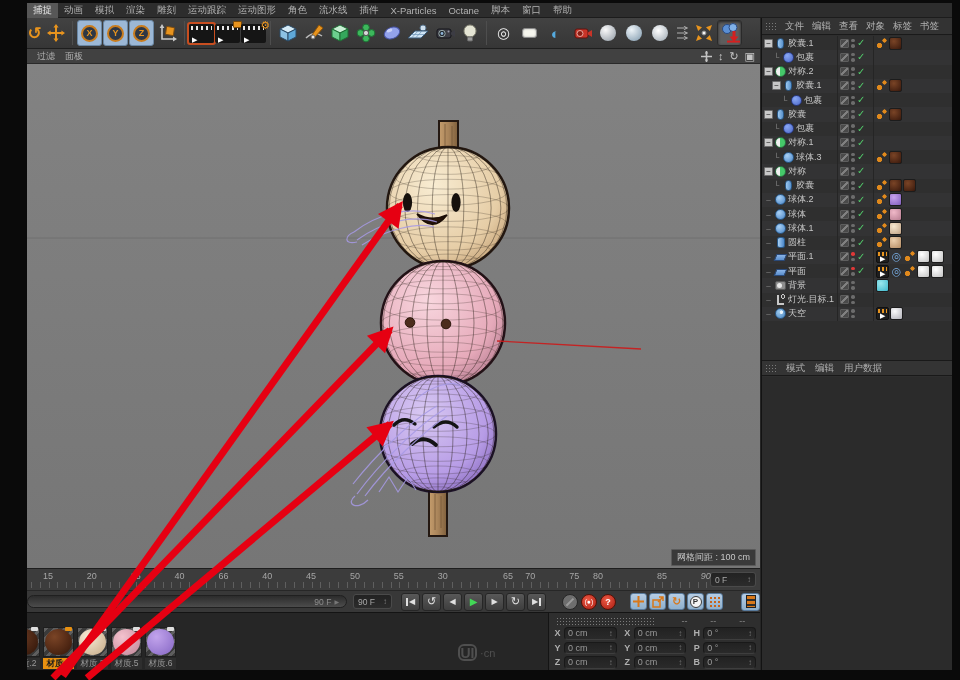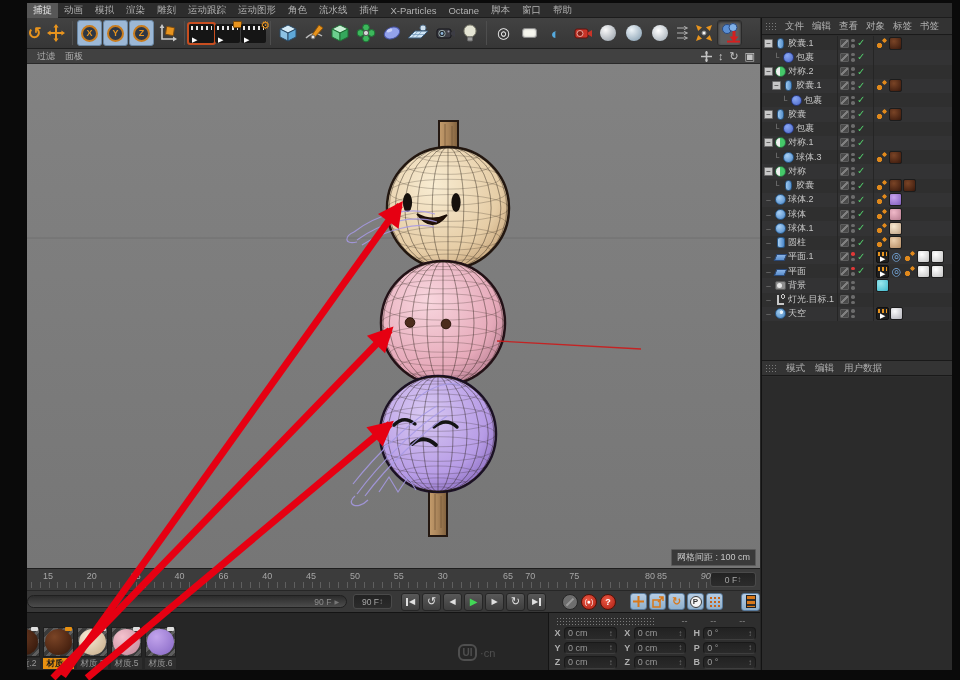--- a/index.html
+++ b/index.html
@@ -34,21 +34,21 @@
   .vp-menu .menu-item{padding:0 5px}
   .vp-nav{margin-left:auto;display:flex;gap:6px;align-items:center;color:#c4c4c4;font-size:11px}
   .vp-canvas{flex:1;position:relative;background:linear-gradient(#828282,#767676);overflow:hidden}
   .grid-label{position:absolute;right:4px;bottom:2px;background:#3a3a3a;border:1px solid #5a5a5a;color:#c8c8c8;font-size:9px;padding:1px 5px;border-radius:1px}
 
   
   .timeline{height:22px;background:#3c3c3c;border-top:1px solid #1e1e1e;display:flex;align-items:center;flex:none}
   .ruler{position:relative;width:682px;height:100%}
   .ruler::after{content:"";position:absolute;left:4px;right:0;bottom:2px;height:6px;background:repeating-linear-gradient(90deg,#5f5f5f 0 1px,transparent 1px 8.77px)}
   .tick{position:absolute;top:2px;transform:translateX(-50%);font-size:9px;color:#a6a6a6}
-  .spin{background:linear-gradient(#222,#2c2c2c);border:1px solid #4a4a4a;border-radius:3px;color:#a8a8a8;font-size:8.5px;display:flex;align-items:center;justify-content:center;padding:0 4px;height:15px}
+  .spin{background:linear-gradient(#222,#2c2c2c);border:1px solid #4a4a4a;border-radius:3px;color:#a8a8a8;font-size:8.5px;display:flex;align-items:center;justify-content:space-between;padding:0 4px;height:15px}
   .spin .stp{color:#777;font-size:8px}
   .frame-spin{width:46px;margin-left:1px}
 
   
   .transport{height:22px;background:#383838;border-top:1px solid #272727;display:flex;align-items:center;flex:none}
   .groove{width:320px;height:13px;background:linear-gradient(#2c2c2c,#4c4c4c);border:1px solid #202020;border-radius:7px;display:flex;align-items:center;justify-content:flex-end;color:#8e8e8e;font-size:8.5px;padding:0 7px;gap:3px;flex:none}
   .groove b{font-weight:normal;font-size:6px;color:#777}
   .pbtn{width:19px;height:18px;background:linear-gradient(#585858,#3e3e3e);border:1px solid #262626;border-radius:3px;color:#e0e0e0;font-size:8px;display:flex;align-items:center;justify-content:center;flex:none}
   .pbtn .bar-l{border-left:2px solid currentColor;padding-left:1px;line-height:1}
   .pbtn .bar-r{border-right:2px solid currentColor;padding-right:1px;line-height:1}
@@ -125,21 +125,21 @@
     radial-gradient(circle at 8.5px 3.5px,#e0891c 1.9px,transparent 2.3px)}
   .tag.clap{background:#1e1e1e;border:1px solid #111}
   .tag.clap::before{content:"";position:absolute;left:1px;right:1px;top:1px;height:4px;background:repeating-linear-gradient(90deg,#e8941e 0 2px,#1e1e1e 2px 4px)}
   .tag.targ{color:#7ab0e8;font-size:11px;line-height:13px;text-align:center}
   .attr-head{position:absolute;left:0;right:0;top:342px;height:16px;background:#343434;border-top:1px solid #191919;border-bottom:1px solid #191919;display:flex;align-items:center;font-size:9.5px;color:#aeaeae}
   .attr-head .menu-item{padding:0 5px}
   .attr-body{position:absolute;left:0;right:0;top:359px;bottom:0;background:#2b2b2b}
 
   
   .wm{position:absolute;left:458px;top:644px;display:flex;align-items:center;gap:3px;color:#4f4f4f;z-index:5}
-  .wm-logo{width:19px;height:17px;border:2.5px solid #4f4f4f;border-radius:6px;font-size:10px;font-weight:bold;display:flex;align-items:center;justify-content:center}
+  .wm-logo{width:19px;height:17px;border:2.5px solid #4f4f4f;border-radius:6px;font-size:14px;font-weight:bold;display:flex;align-items:center;justify-content:center}
   .wm-suffix{font-size:11px}
 
   
   #anno{position:absolute;inset:0;z-index:40;pointer-events:none}
 </style>
 </head>
 <body>
 
 <div id="win">
 
@@ -501,21 +501,21 @@
           <span class="tick" style="left: 152.55px;">40</span>
           <span class="tick" style="left: 196.4px;">66</span>
           <span class="tick" style="left: 240.25px;">40</span>
           <span class="tick" style="left: 284.1px;">45</span>
           <span class="tick" style="left: 327.95px;">50</span>
           <span class="tick" style="left: 371.8px;">55</span>
           <span class="tick" style="left: 415.65px;">30</span>
           <span class="tick" style="left: 449px; margin-left: 32px;">65</span>
           <span class="tick" style="left: 503.35px;">70</span>
           <span class="tick" style="left: 547.2px;">75</span>
-          <span class="tick" style="left: 623px;">80</span>
+          <span class="tick" style="left: 571px;">80</span>
           <span class="tick" style="left: 634.9px;">85</span>
           <span class="tick" style="left: 678.75px; font-style: italic;">90</span>
         </div>
       <div class="spin frame-spin">
           <span>0 F</span>
           <span class="stp">↕</span>
         </div>
     </div>
 
     <div class="transport">

